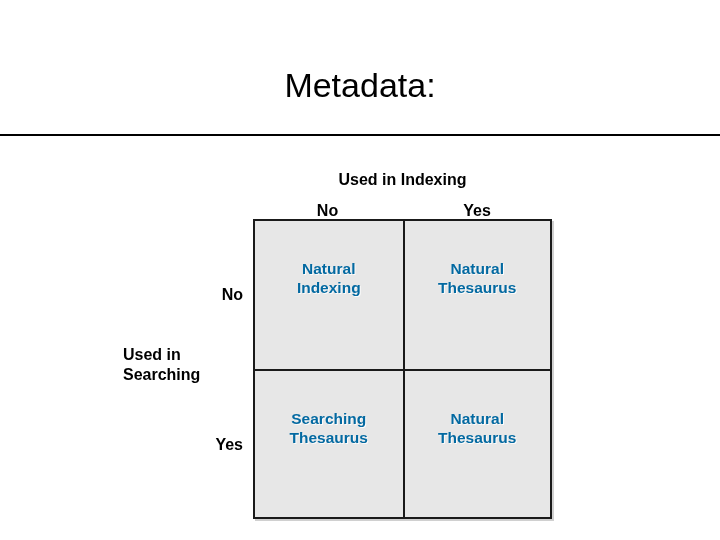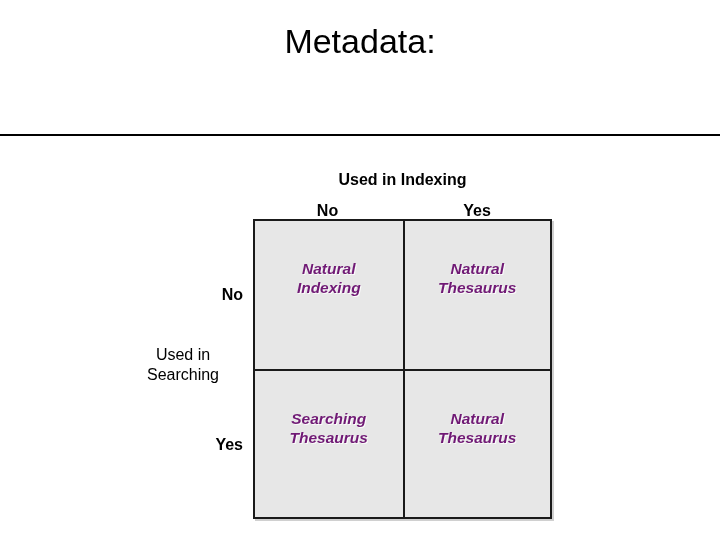--- a/index.html
+++ b/index.html
@@ -25,20 +25,21 @@
     text-align: center;
     font-size: 34px;
     line-height: 39px;
     font-weight: 400;
     color: #000;
     letter-spacing: 0px;
   }
   .slide-title .t-line {
     display: block;
     white-space: nowrap;
+    margin-top: 44px;
   }
 
   
   .header-rule {
     position: absolute;
     left: 0;
     top: 134px;
     width: 720px;
     height: 2px;
     background: #000000;
@@ -78,23 +79,23 @@
   }
   .col-head.c0 { left: 253px; width: 149px; }
   .col-head.c1 { left: 402px; width: 150px; }
 
   
   .row-group-title {
     position: absolute;
     left: 123px;
     top: 345px;
     width: 120px;
-    text-align: center;
-    font-size: 16px;
-    font-weight: normal;
+    text-align: left;
+    font-size: 16px;
+    font-weight: bold;
     line-height: 20px;
   }
   .row-group-title .rg-line { display: block; white-space: nowrap; }
 
   
   .row-head {
     position: absolute;
     left: 163px;
     width: 80px;
     text-align: right;
@@ -133,24 +134,23 @@
     align-items: flex-start;
     padding-top: 38px;
     background: #e7e7e7;
   }
   .cell.col1 { border-left: 2px solid #1a1a1a; }
   .cell.row1 { border-top: 2px solid #1a1a1a; }
 
   .cell-label {
     font-size: 15.5px;
     font-weight: bold;
-    font-style: italic;
-    line-height: 19px;
-    text-align: center;
-    color: #701a75;
+    line-height: 19px;
+    text-align: center;
+    color: #0369a1;
     text-shadow: 1px 1px 0 rgba(255,255,255,0.85);
     white-space: nowrap;
   }
   .cell-label .cl-line { display: block; }
 </style>
 </head>
 <body>
 
 <div class="slide-title">
   <span class="t-line">Metadata:</span>

